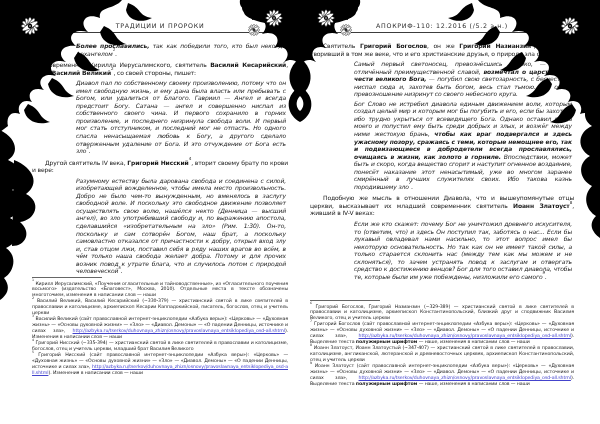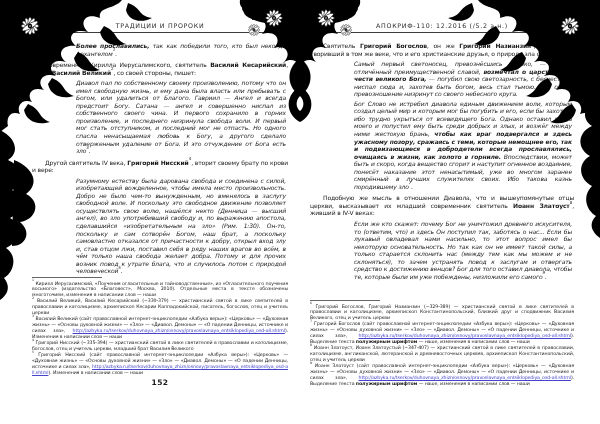--- a/index.html
+++ b/index.html
@@ -54,21 +54,20 @@
       <p class="para"><span>Другой святитель IV века, </span><span class="seg-b">Григорий Нисский</span><sup class="seg-sup">4</sup><span>, вторит своему брату по крови и вере:</span></p>
       <div class="bq"><span class="seg-i">Разумному естеству была дарована свобода и соединена с силой, изобретающей вожделенное, чтобы имела место произвольность. Добро не было чем-то вынужденным, но вменялось в заслугу свободной воле. И поскольку это свободное движение позволяет осуществлять свою волю, нашёлся некто (Денница — высший ангел), во зло употребивший свободу и, по выражению апостола, сделавшийся «изобретательным на зло» (Рим. 1:30). Он-то, поскольку и сам сотворён Богом, наш брат, а поскольку самовластно отказался от причастности к добру, открыл вход злу и, став отцом лжи, поставил себя в ряду наших врагов во всём, в чём только наша свобода желает добра. Потому и для прочих возник повод к утрате блага, что и случилось потом с природой человеческой</span><sup class="seg-sup">5</sup><span class="seg-i">.</span></div>
     </div>
     <div class="footnotes">
       <div class="fn"><sup class="seg-sup">1</sup><span> Кирилл Иерусалимский, «Поучения огласительные и тайноводственные», из «Огласительного поучения восьмого» (издательство «Благовест», Москва, 2010). Отдельные места в тексте обозначены многоточием, изменения в написании слов — наши</span></div>
       <div class="fn"><sup class="seg-sup">2</sup><span> Василий Великий, Василий Кесарийский (~330-379) — христианский святой в лике святителей в православии и католицизме, архиепископ Кесарии Каппадокийской, писатель, богослов, отец и учитель церкви</span></div>
       <div class="fn"><sup class="seg-sup">3</sup><span> Василий Великий (сайт православной интернет-энциклопедии «Азбука веры»): «Церковь» — «Духовная жизнь» — «Основы духовной жизни» — «Зло» — «Диавол. Демоны» — «О падении Денницы, источнике и силах зла», </span><span class="seg-link">http://azbyka.ru/tserkov/duhovnaya_zhizn/osnovy/pravoslavnaya_entsiklopediya_osd-all.shtml</span><span>). Изменения в написании слов — наши</span></div>
       <div class="fn"><sup class="seg-sup">4</sup><span> Григорий Нисский (~335-394) — христианский святой в лике святителей в православии и католицизме, богослов, отец и учитель церкви, младший брат Василия Великого</span></div>
       <div class="fn"><sup class="seg-sup">5</sup><span> Григорий Нисский (сайт православной интернет-энциклопедии «Азбука веры»): «Церковь» — «Духовная жизнь» — «Основы духовной жизни» — «Зло» — «Диавол. Демоны» — «О падении Денницы, источнике и силах зла», </span><span class="seg-link">http://azbyka.ru/tserkov/duhovnaya_zhizn/osnovy/pravoslavnaya_entsiklopediya_osd-all.shtml</span><span>). Изменения в написании слов — наши</span></div>
     </div>
-    <div class="pagenum">152</div>
   </div>
 
   <div class="page page-right">
     <div class="pagehead">
       <span>АПОКРИФ-110: 12.2016 (/5.2 э.н.)</span>
     </div>
     <div class="body">
       <p class="para"><span>Святитель </span><span class="seg-b">Григорий Богослов</span><span>, он же </span><span class="seg-b">Григорий Назианзин</span><sup class="seg-sup">6</sup><span>, живший и творивший в том же веке, что и его христианские друзья, о природе зла сообщает:</span></p>
       <div class="bq"><span class="seg-i">Самый первый светоносец, превознёсшись высоко, — когда, отличённый преимущественной славой, </span><span class="seg-bi">возмечтал о царственной чести великого Бога,</span><span class="seg-i"> — погубил свою светозарность, с бесчестием ниспал сюда и, захотев быть богом, весь стал тьмою. Так он за превозношение низринут со своего небесного круга.</span></div>
       <div class="bq joined"><span class="seg-i">Бог Слово не истребил диавола единым движением воли, которым создал целый мир и которым мог бы погубить и его, если бы захотел, ибо трудно укрыться от всевидящего Бога. Однако оставил врага моего и попустил ему быть среди добрых и злых, и возжёг между ними жестокую брань, </span><span class="seg-bi">чтобы как враг подвергался и здесь ужасному позору, сражаясь с теми, которые немощнее его, так и подвизающиеся в добродетели всегда прославлялись, очищаясь в жизни, как золото в горниле.</span><span class="seg-i"> Впоследствии, может быть и скоро, когда вещество сгорит и наступит огненное воздаяние, понесёт наказание этот ненасытимый, уже во многом заранее смирённый в лучших служителях своих. Ибо такова казнь породившему зло</span><sup class="seg-sup">7</sup><span class="seg-i">.</span></div>

